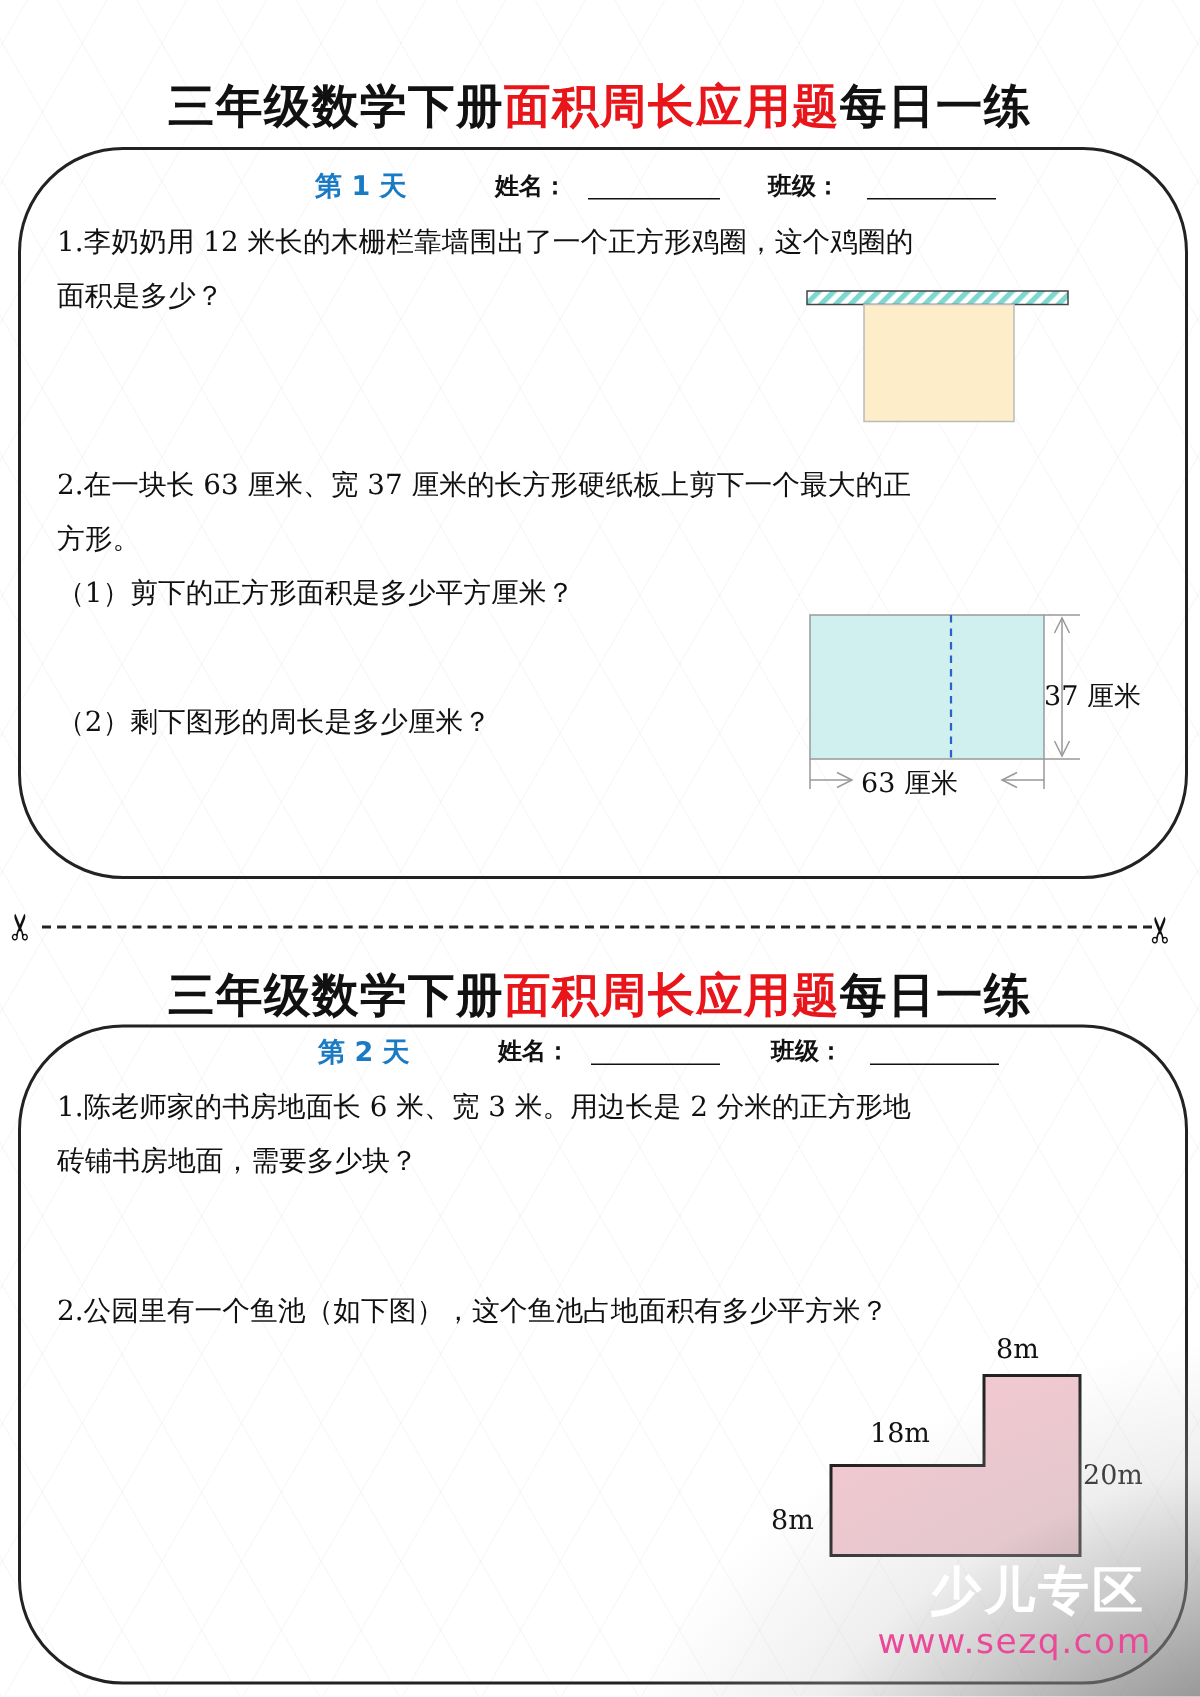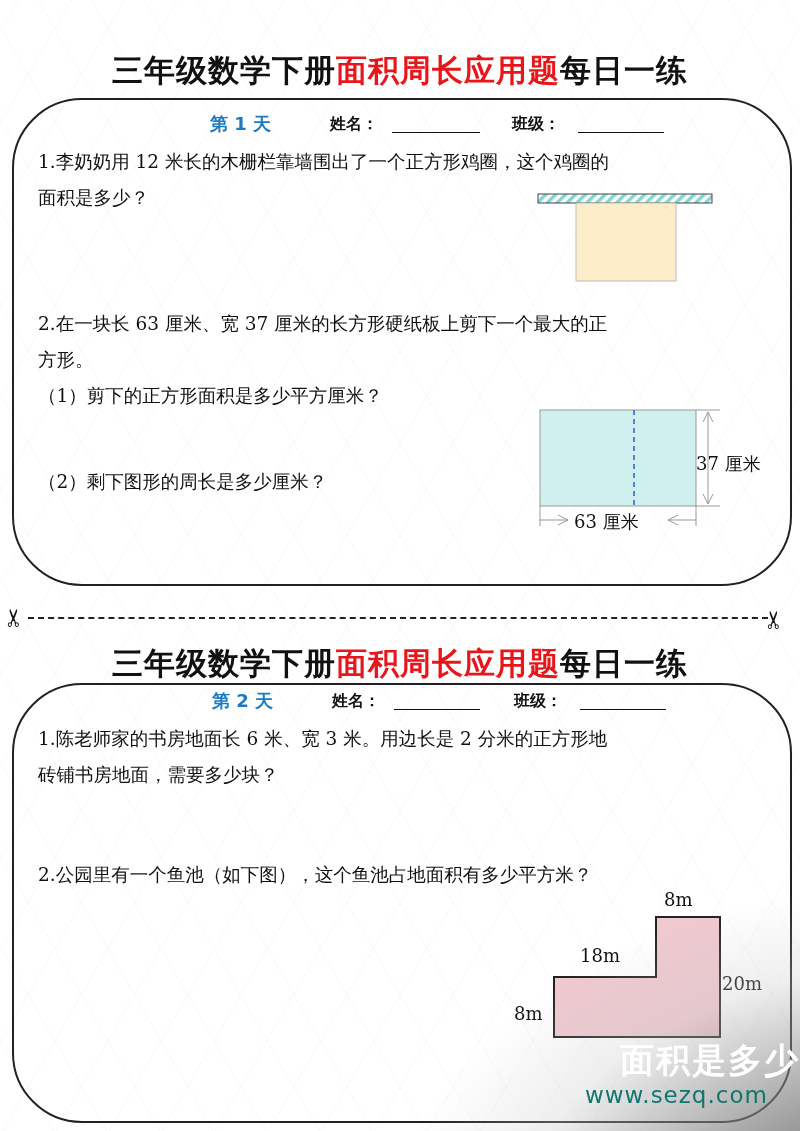--- a/index.html
+++ b/index.html
@@ -51,21 +51,21 @@
     position:absolute; left:0; top:0; width:800px; height:1131px;
     background: radial-gradient(ellipse 620px 420px at 920px 1240px, rgba(60,60,60,0.95) 0%, rgba(120,120,120,0.7) 35%, rgba(200,200,200,0.3) 65%, rgba(255,255,255,0) 85%);
     pointer-events:none;
   }
   .wm-title {
     position:absolute; left:620px; top:1038px; font-family:"DejaVu Sans", sans-serif;
     font-weight:bold; font-size:34px; color:#fff; letter-spacing:2px;
   }
   .wm-url {
     position:absolute; left:585px; top:1082px; font-family:"DejaVu Sans", sans-serif;
-    font-size:23px; color:#0f766e; letter-spacing:1px;
+    font-size:23px; color:#ec4899; letter-spacing:1px;
   }
   .diagram-label {
     position:absolute; font-family:"DejaVu Serif", serif; font-size:18px; color:#111;
   }
   svg { position:absolute; overflow:visible; }
 </style>
 </head>
 <body>
 
 <div class="bg-pattern"></div>
@@ -154,14 +154,14 @@
   <svg style="left:536px; top:230px;" width="180" height="130">
     <polygon points="106,2 170,2 170,122 4,122 4,62 106,62" fill="#f0c8d0" stroke="#222" stroke-width="2"></polygon>
   </svg>
   <div class="diagram-label" style="left:650px; top:204px;">8m</div>
   <div class="diagram-label" style="left:566px; top:260px;">18m</div>
   <div class="diagram-label" style="left:708px; top:288px;">20m</div>
   <div class="diagram-label" style="left:500px; top:318px;">8m</div>
 </div>
 
 <div class="watermark-shade"></div>
-<div class="wm-title">面积是多少</div>
+<div class="wm-title">少儿专区</div>
 <div class="wm-url">www.sezq.com</div>
 
 </body></html>

